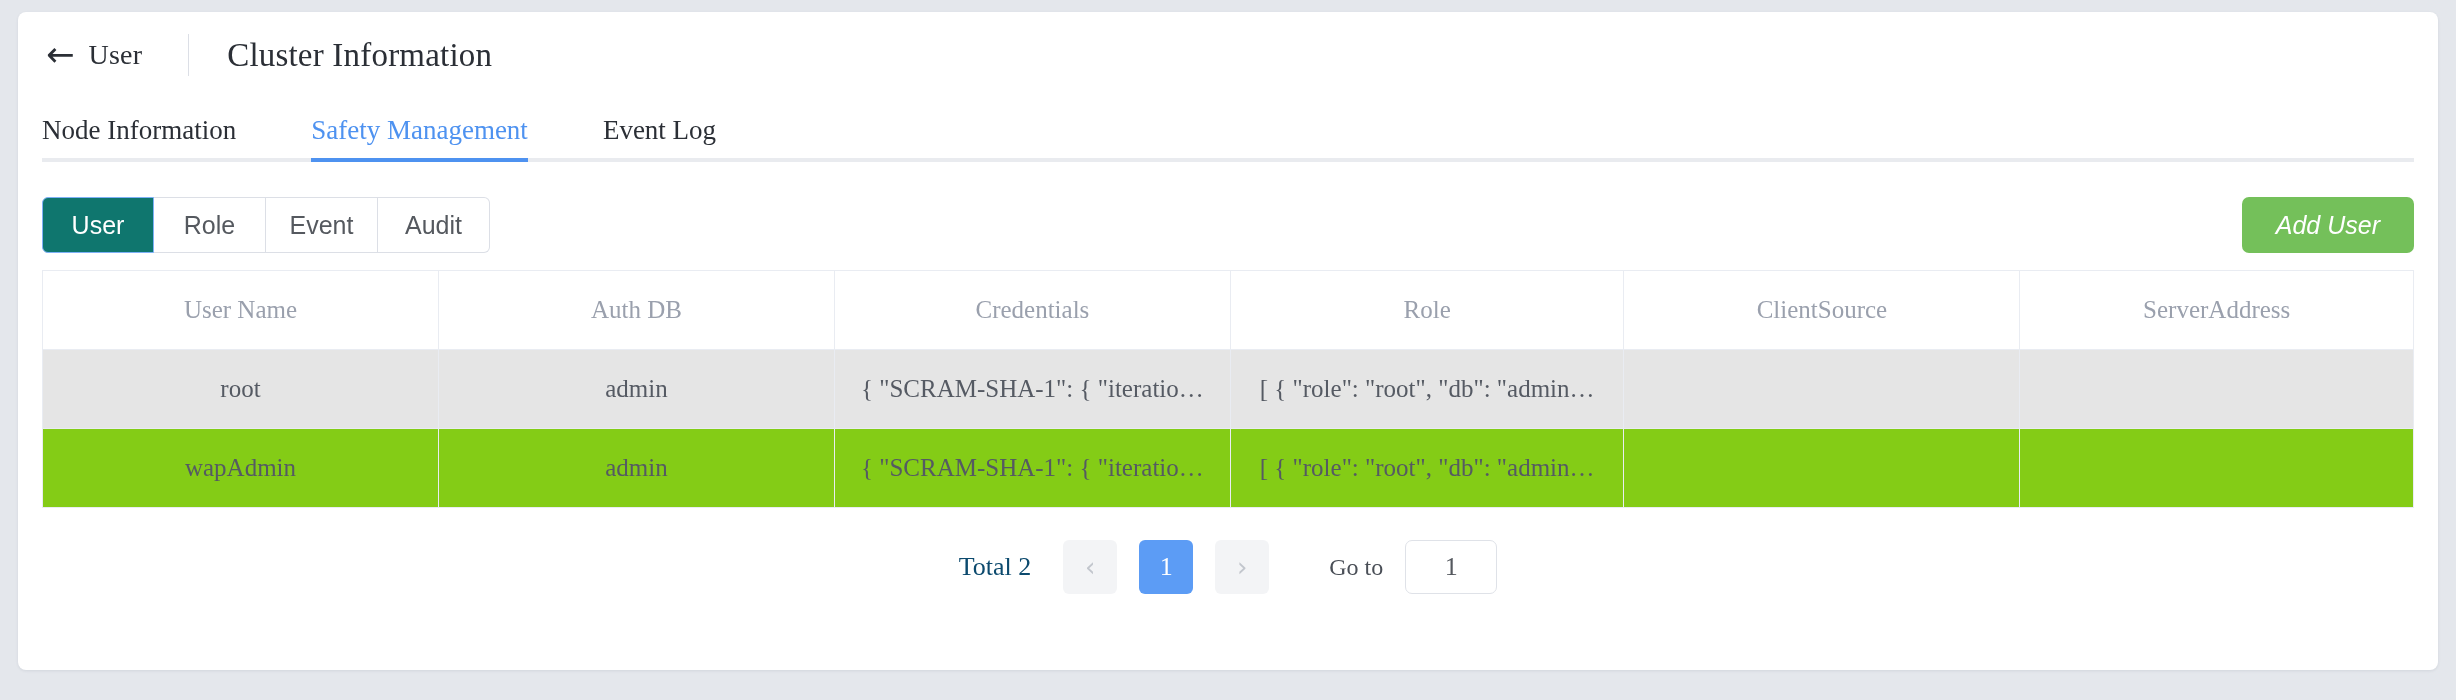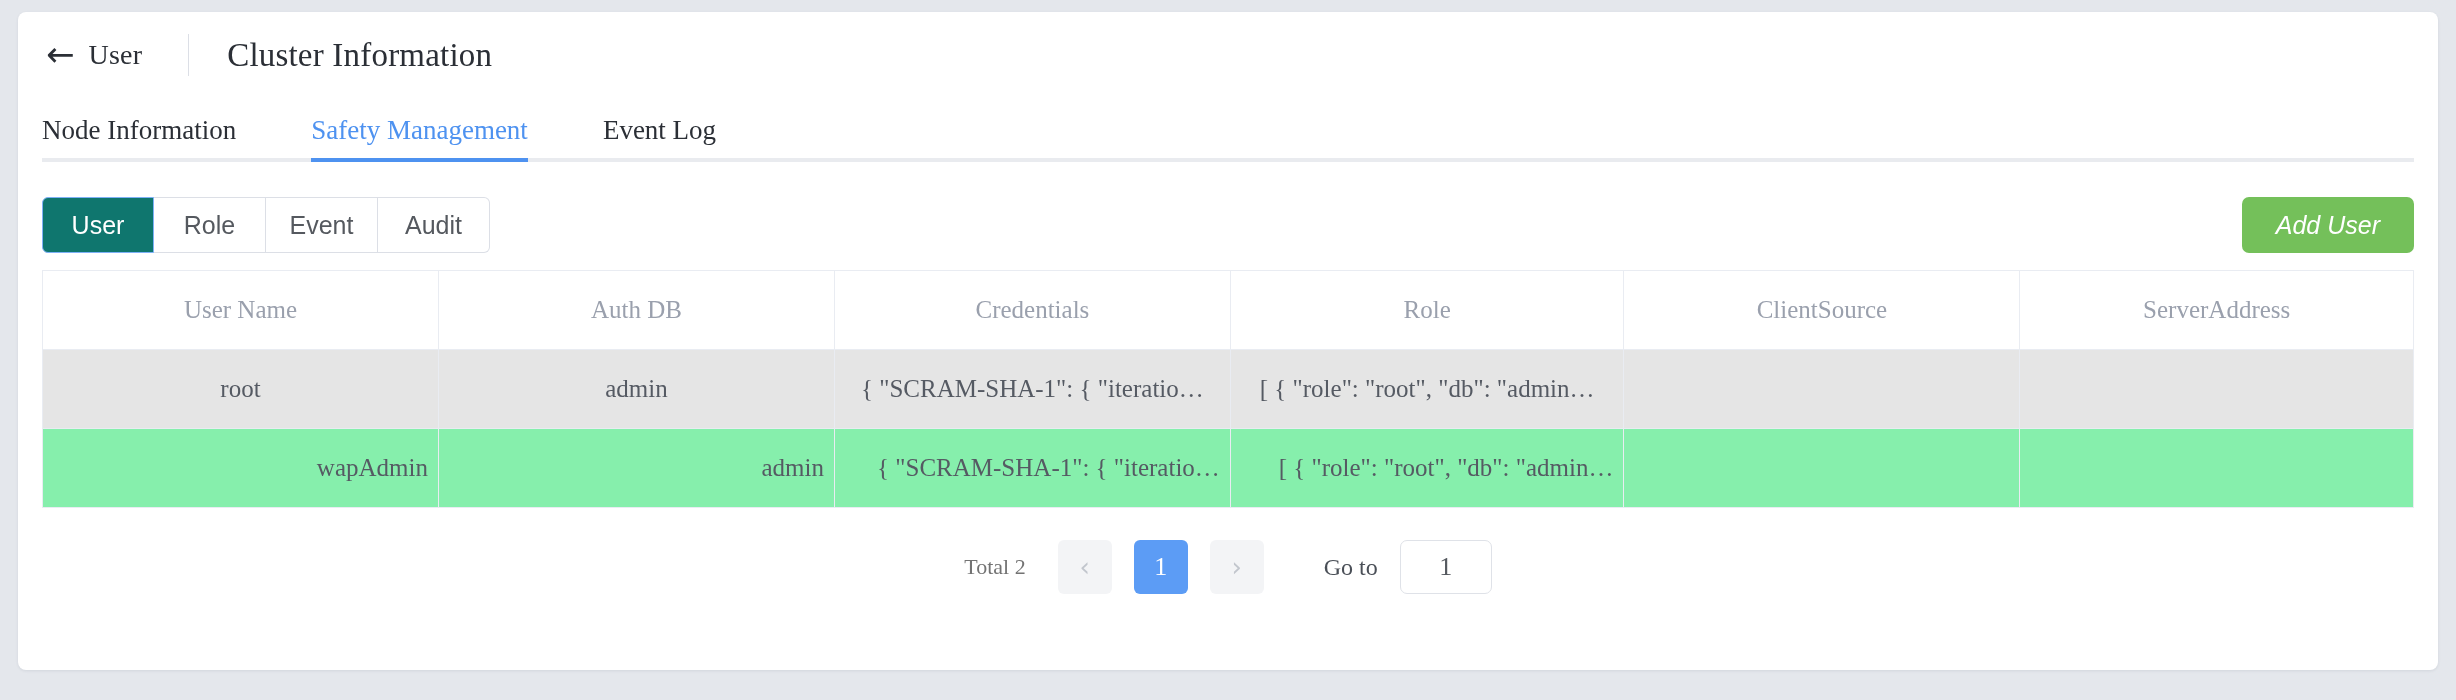--- a/index.html
+++ b/index.html
@@ -192,40 +192,40 @@
   table.data-table th {
     font-size: 25px;
     color: #9aa0ad;
     background: #ffffff;
   }
   table.data-table td {
     font-size: 25px;
     color: #555a63;
     background: #e5e5e5;
   }
-  table.data-table tbody tr.striped td { background: #86efac; text-align: right; }
+  table.data-table tbody tr.striped td { background: #84cc16; }
 
   .col-user   { width: 16.7%; margin-top: 16px; }
   .col-authdb { width: 16.7%; }
   .col-cred   { width: 16.7%; margin-top: 48px; }
   .col-role   { width: 16.6%; }
   .col-client { width: 16.7%; }
   .col-server { width: 16.6%; }
 
   
   .pagination {
     display: flex;
     align-items: center;
     justify-content: center;
     gap: 22px;
     margin-top: 32px;
   }
   .total-label {
-    font-size: 22px;
-    color: #737373;
+    font-size: 26px;
+    color: #0c4a6e;
     margin-right: 10px;
   }
   .pg-btn {
     width: 54px;
     height: 54px;
     border-radius: 6px;
     background: #f3f4f6;
     border: none;
     display: flex;
     align-items: center;

